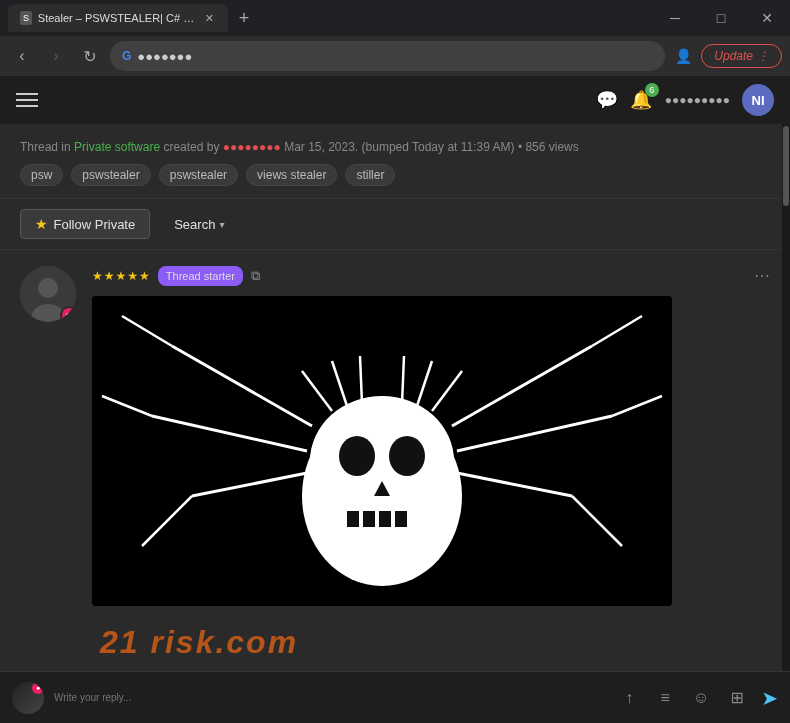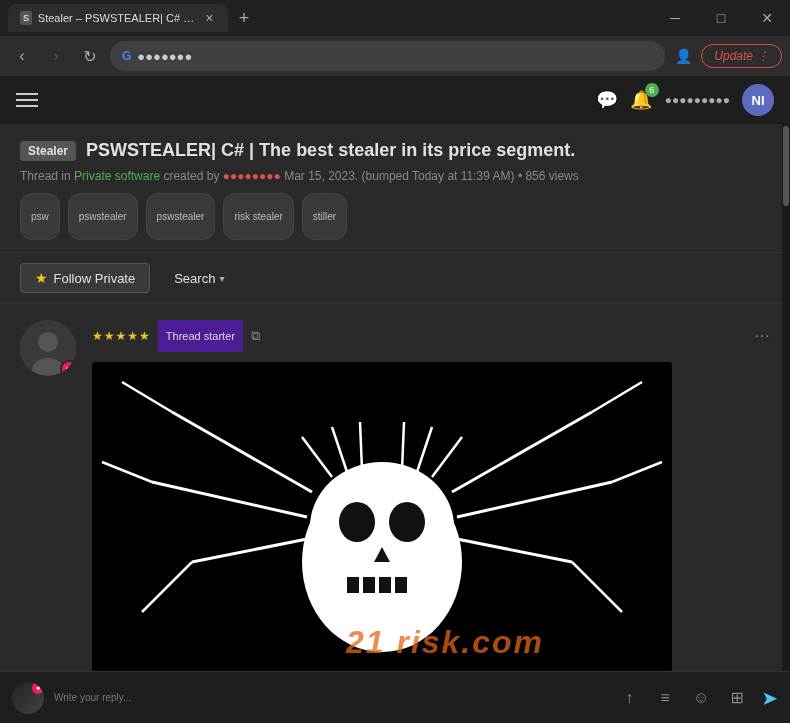--- a/index.html
+++ b/index.html
@@ -291,22 +291,22 @@
       color: #e05050;
     }
     .tags-row {
       display: flex;
       gap: 8px;
       flex-wrap: wrap;
     }
     .tag {
       background: #3a3a3a;
       color: #bbb;
-      font-size: 10px;
-      padding: 17px 10px;
+      font-size: 12px;
+      padding: 3px 10px;
       border-radius: 12px;
       cursor: pointer;
       border: 1px solid #444;
     }
 
     
     .action-bar {
       background: #2a2a2a;
       padding: 10px 20px;
       display: flex;
@@ -394,25 +394,25 @@
     }
     .stars-row {
       display: flex;
       gap: 1px;
     }
     .star {
       color: #f5c518;
       font-size: 12px;
     }
     .thread-starter-badge {
-      background: #4c1d95;
+      background: #8b5cf6;
       color: #ddd;
       font-size: 11px;
-      padding: 10px 8px;
-      border-radius: 0;
+      padding: 4px 8px;
+      border-radius: 8px;
     }
     .copy-icon {
       color: #888;
       font-size: 13px;
       cursor: pointer;
     }
     .post-options {
       margin-left: auto;
       color: #888;
       font-size: 16px;
@@ -507,21 +507,20 @@
       font-size: 20px;
       cursor: pointer;
     }
 
     
     .watermark {
       position: absolute;
       bottom: 60px;
       left: 0;
       right: 0;
-      text-align: center;
       font-size: 28px;
       font-weight: bold;
       color: rgba(240, 120, 0, 0.7);
       pointer-events: none;
       font-style: italic;
     }
   </style>
 </head>
 <body>
 
@@ -577,38 +576,34 @@
       <div class="bell-icon" style="position:relative;">
         🔔
         <div class="notif-badge">6</div>
       </div>
       <span class="username-text">●●●●●●●●●</span>
       <div class="avatar-circle">NI</div>
     </div>
   </div>
 
   <div class="thread-title-section">
-    <div class="thread-title-row">
-      <span class="stealer-badge">Stealer</span>
-      <span class="thread-title-text">PSWSTEALER| C# | The best stealer in its price segment.</span>
-    </div>
     <div class="thread-meta">
       <span>Thread in</span>
       <a href="#">Private software</a>
       <span>created by</span>
       <span class="red-text">●●●●●●●●</span>
       <span>Mar 15, 2023.</span>
       <span>(bumped Today at 11:39 AM)</span>
       <span> • <span>856 views</span></span>
     </div>
     <div class="tags-row">
       <span class="tag">psw</span>
       <span class="tag">pswstealer</span>
       <span class="tag">pswstealer</span>
-      <span class="tag">risk stealer</span>
+      <span class="tag">views stealer</span>
       <span class="tag">stiller</span>
     </div>
   </div>
 
   <div class="action-bar">
     <button class="follow-btn">
       <span class="star-icon">★</span>
       <span>Follow Private</span>
     </button>
     <button class="search-btn">

